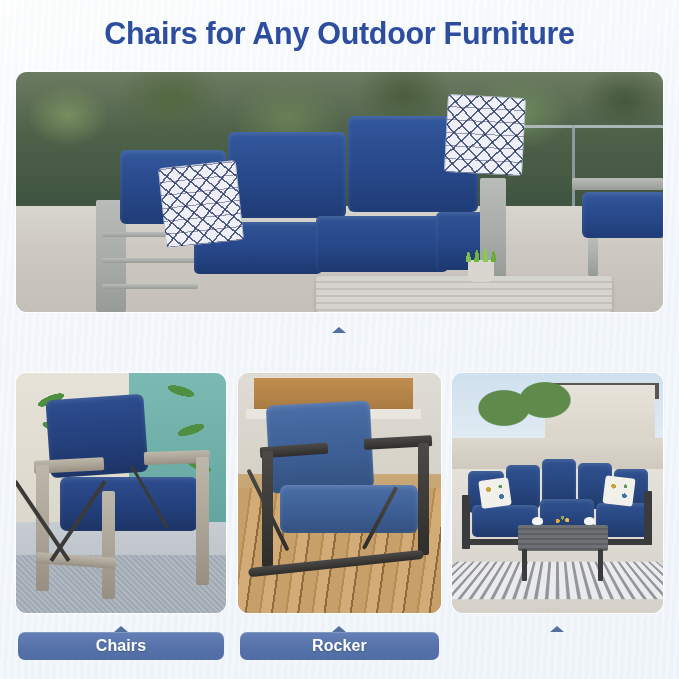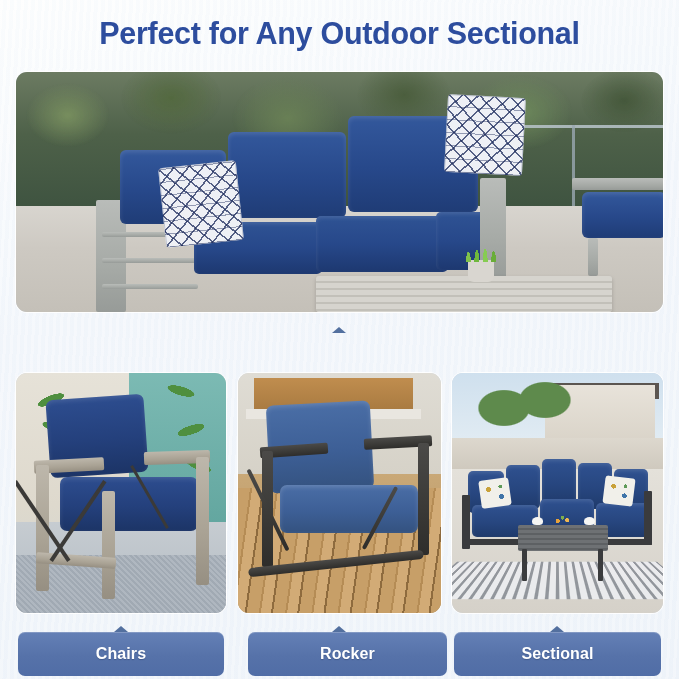--- a/index.html
+++ b/index.html
@@ -95,23 +95,23 @@
     position: absolute;
     width: 0; height: 0;
     border-left: 7px solid transparent;
     border-right: 7px solid transparent;
     border-bottom: 6px solid #53709f;
   }
 
   #bar-sofa { left: 18px; top: 333px; width: 643px; height: 27px; }
   #pointer-sofa { left: 332px; top: 327px; }
 
-  .bottom-bar { top: 632px; height: 44px; }
+  .bottom-bar { top: 632px; height: 28px; }
   #bar-chairs    { left: 18px;  width: 206px; }
-  #bar-rocker    { left: 248px; width: 199px; }
+  #bar-rocker    { left: 240px; width: 199px; }
   #bar-sectional { left: 454px; width: 207px; }
 
   #pointer-chairs    { left: 114px; top: 626px; }
   #pointer-rocker    { left: 332px; top: 626px; }
   #pointer-sectional { left: 550px; top: 626px; }
 
   
   .scene { position: absolute; inset: 0; }
 
   
@@ -339,21 +339,21 @@
     background: #f6f6f4;
     border-radius: 50% 50% 40% 40%;
   }
 </style>
 </head>
 <body>
 
 <div id="infographic">
 
   <div class="title-wrap">
-    <span class="title">Perfect for Any Outdoor Sectional</span>
+    <span class="title">Chairs for Any Outdoor Furniture</span>
   </div>
 
   <div class="photo" id="photo-sofa">
     <div class="photo-inner">
       <div class="scene">
         <div class="s1-sky"></div>
         <div class="s1-foliage"></div>
         <div class="s1-rail"></div>
         <div class="s1-post" style="left:64%;"></div>
         <div class="s1-post" style="left:86%;"></div>
@@ -483,17 +483,14 @@
   <div class="label-bar bottom-bar" id="bar-chairs">
     <span class="label-text">Chairs</span>
   </div>
 
   <div class="pointer" id="pointer-rocker"></div>
   <div class="label-bar bottom-bar" id="bar-rocker">
     <span class="label-text">Rocker</span>
   </div>
 
   <div class="pointer" id="pointer-sectional"></div>
-  <div class="label-bar bottom-bar" id="bar-sectional">
-    <span class="label-text">Sectional</span>
-  </div>
 
 </div>
 
 </body></html>

